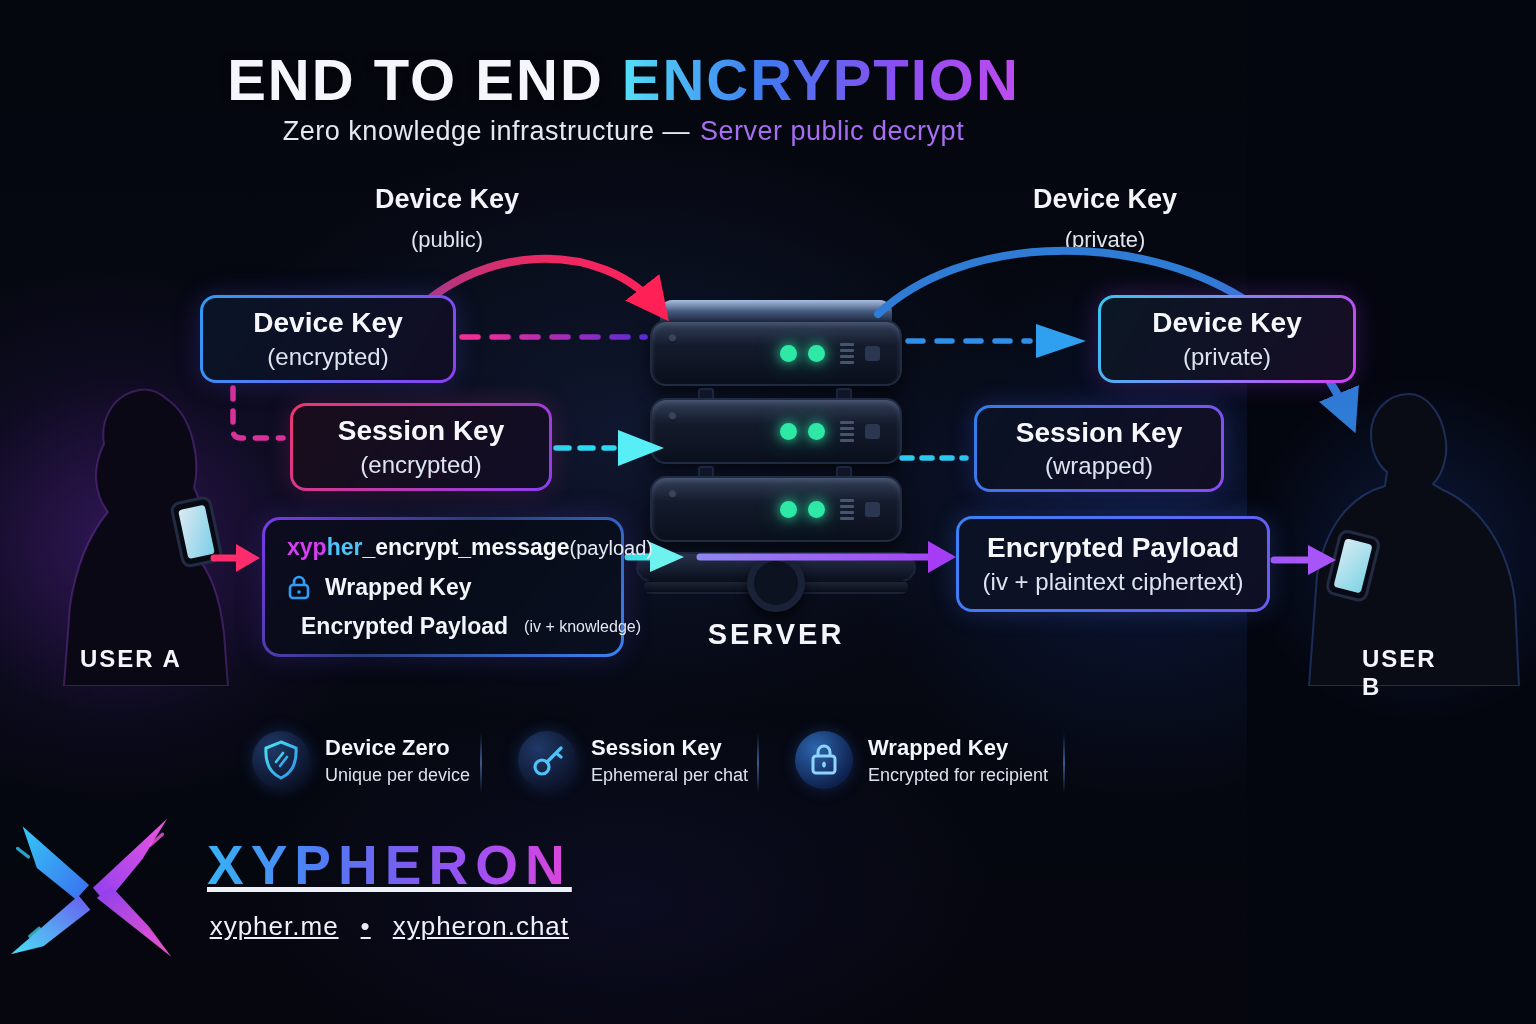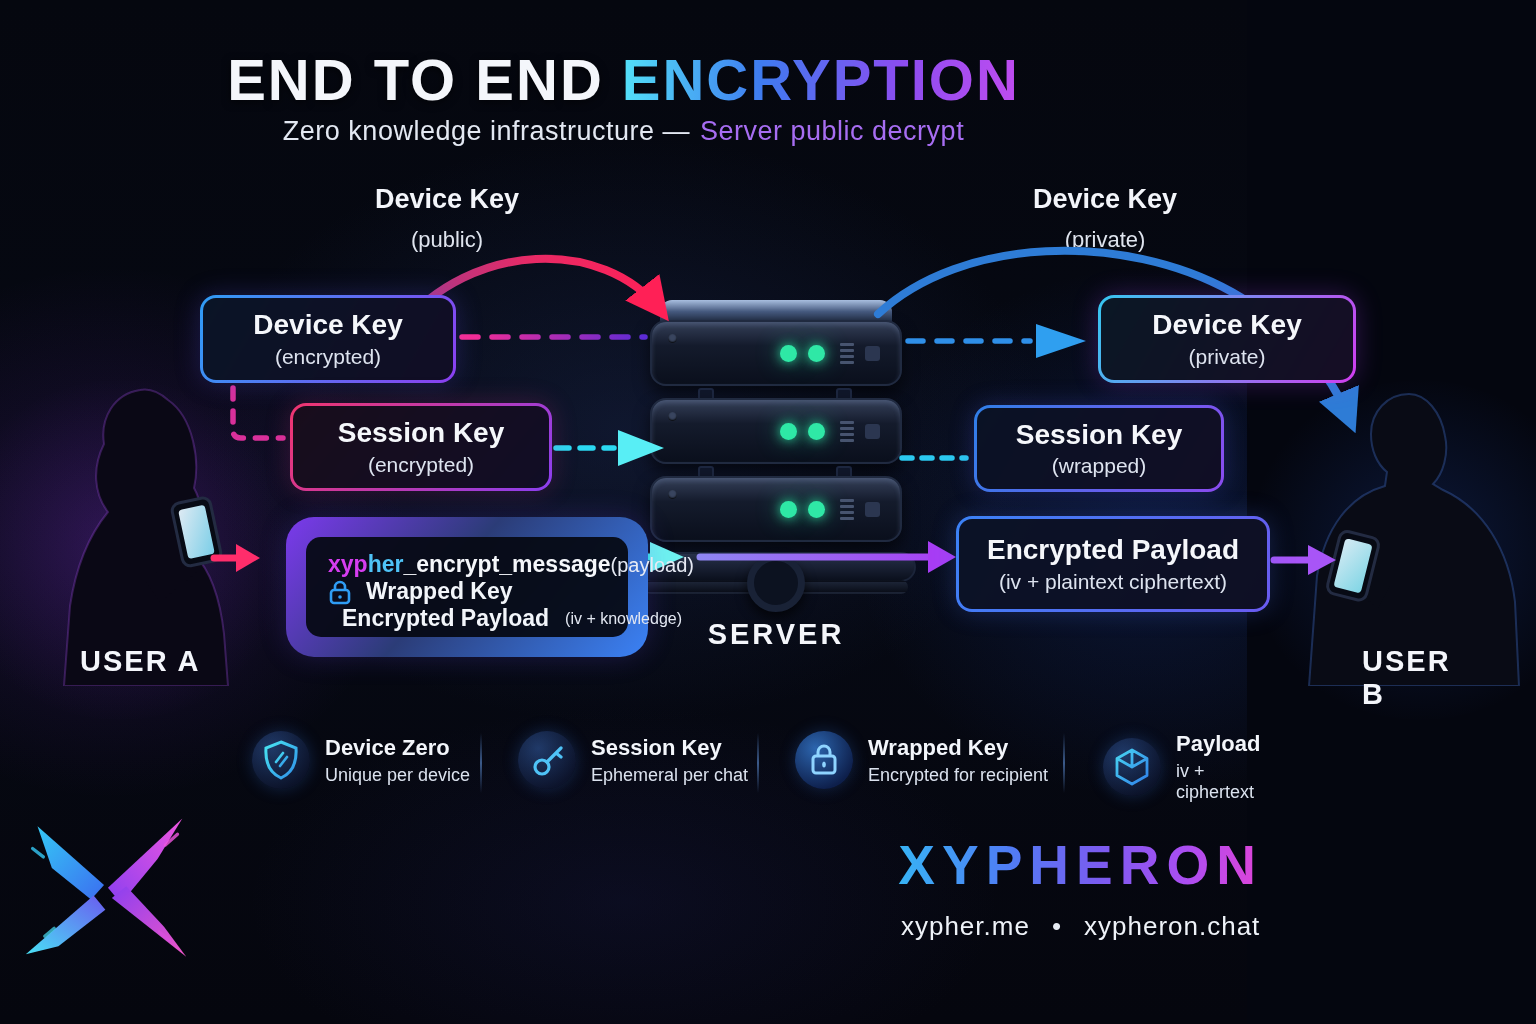--- a/index.html
+++ b/index.html
@@ -31,32 +31,32 @@
   .arc-label { position:absolute; width:280px; text-align:center; }
   .arc-label .l1 { font-size:27px; font-weight:bold; color:#f3f5fa; }
   .arc-label .l2 { font-size:22px; color:#dfe4ee; margin-top:12px; }
 
   
   .gbox { position:absolute; border-radius:16px; padding:3px; }
   .gbox .inner { width:100%; height:100%; border-radius:13px;
     background:rgba(7,10,21,.93); display:flex; flex-direction:column;
     align-items:center; justify-content:center; }
   .gbox .bt { font-size:28px; font-weight:bold; color:#f5f7fb; line-height:1.15; }
-  .gbox .bs { font-size:21px; color:#dde3ef; margin-top:3px; }
+  .gbox .bs { font-size:24px; color:#dde3ef; margin-top:3px; }
   .g-device-a { background:linear-gradient(120deg,#2f9df5,#8b3ff0); box-shadow:0 0 26px rgba(90,80,240,.25); }
   .g-session-a { background:linear-gradient(130deg,#f0356e,#8b3ff0); box-shadow:0 0 26px rgba(220,50,140,.22); }
   .g-device-b { background:linear-gradient(120deg,#35c8f0,#d13df0); box-shadow:0 0 26px rgba(160,60,240,.28); }
   .g-session-b { background:linear-gradient(120deg,#2f7fe8,#8b4bf0); box-shadow:0 0 24px rgba(80,90,240,.25); }
   .g-payload { background:linear-gradient(120deg,#3b82f6,#6a5bf0); box-shadow:0 0 24px rgba(70,110,240,.25); }
 
   
   .codebox { position:absolute; left:262px; top:517px; width:362px; height:140px;
-    border-radius:28px; padding:20px;
+    border-radius:18px; padding:3px;
     background:linear-gradient(130deg,#7c3aed,#2b3c77 45%,#3b82f6);
-    box-shadow:0 0 28px rgba(100,70,230,.22);margin-left:24px; }
+    box-shadow:0 0 28px rgba(100,70,230,.22); }
   .codebox .inner { width:100%; height:100%; border-radius:15px;
     background:rgba(6,9,20,.95); padding:14px 22px; display:flex;
     flex-direction:column; justify-content:space-between; }
   .fnline { font-size:23px; font-weight:bold; white-space:nowrap; }
   .fn-a { color:#d63df0; } .fn-b { color:#4fc3f7; } .fn-c { color:#f5f7fb; }
   .fn-d { color:#e6eaf4; font-weight:normal; font-size:20px; }
   .crow { display:flex; align-items:center; gap:14px; }
   .crow .cl { font-size:23px; font-weight:bold; color:#f2f5fa; white-space:nowrap; }
   .crow .cn { font-size:16px; color:#e2e7f1; margin-left:2px; white-space:nowrap; }
 
@@ -90,38 +90,38 @@
     width:58px; height:58px; border-radius:50%; background:#0c1220;
     border:7px solid #192236; box-shadow:0 6px 12px rgba(0,0,0,.65); }
   .server-label { position:absolute; left:626px; top:618px; width:300px;
     text-align:center; font-size:29px; font-weight:bold; letter-spacing:3px; color:#f4f6fb; }
   .badge { position:absolute; left:617px; top:662px; height:36px;
     display:inline-flex; align-items:center; gap:9px; padding:0 18px;
     border:1.5px solid #2e4f86; border-radius:20px; background:rgba(10,16,31,.78);
     font-size:21px; color:#ecf1f8; white-space:nowrap; }
 
   
-  .user-label { position:absolute; font-size:29px; font-weight:bold;
+  .user-label { position:absolute; font-size:24px; font-weight:bold;
     letter-spacing:2px; color:#f4f6fb; }
   .glow { position:absolute; border-radius:50%; pointer-events:none; }
 
   
   .legend-item { position:absolute; top:731px; display:flex; align-items:center; gap:15px; }
   .licon { width:58px; height:58px; border-radius:50%; flex:0 0 auto;
     background:radial-gradient(circle at 35% 30%, rgba(70,130,230,.40), rgba(15,25,55,.65) 75%);
     display:flex; align-items:center; justify-content:center;
     box-shadow:0 0 16px rgba(50,120,230,.25); }
   .ltext .lt { font-size:22px; font-weight:bold; color:#f3f6fb; }
   .ltext .ls { font-size:18px; color:#dbe2ee; margin-top:4px; }
   .lsep { position:absolute; top:733px; width:2px; height:60px;
     background:linear-gradient(180deg, transparent, #3b5a8a, transparent); }
 
   
-  .footer { position:absolute; left:16px; top:812px; width:100%;
-    display:flex; align-items:center; justify-content:space-between; gap:26px; }
+  .footer { position:absolute; left:1px; top:812px; width:100%;
+    display:flex; align-items:center; justify-content:flex-start; gap:26px;text-decoration:underline; }
   .brandcol { display:flex; flex-direction:column; align-items:center; }
   .brand { font-size:55px; font-weight:bold; letter-spacing:7px;
     background:linear-gradient(90deg,#37b3f5 0%,#4f7df5 30%,#7a5cf0 55%,#a94ef2 78%,#e044d8 100%);
     -webkit-background-clip:text; background-clip:text; color:transparent; }
   .links { margin-top:14px; font-size:26px; color:#eef2f8; letter-spacing:1px; }
   .links .dot { margin:0 22px; color:#e8ecf4; }
 </style>
 </head>
 <body>
 
@@ -372,37 +372,20 @@
         <ellipse cx="15" cy="21.5" rx="1.8" ry="3" fill="#8fd4ff"></ellipse>
       </svg>
     </span>
     <span class="ltext">
       <div class="lt">Wrapped Key</div>
       <div class="ls">Encrypted for recipient</div>
     </span>
   </div>
   <span class="lsep" style="left:1063px;"></span>
 
-  <div class="legend-item" style="left:1103px;">
-    <span class="licon">
-      <svg width="36" height="40" viewBox="0 0 36 40">
-        <defs>
-            <linearGradient id="lgCu" x1="0" y1="0" x2="1" y2="1">
-              <stop offset="0" stop-color="#49d6f2"></stop>
-              <stop offset="1" stop-color="#2f7fe8"></stop>
-            </linearGradient>
-          </defs>
-        <path d="M18,3 L33,11.5 V28.5 L18,37 L3,28.5 V11.5 Z M18,3 V20 M3,11.5 L18,20 L33,11.5" fill="none" stroke="url(#lgCu)" stroke-width="2.8" stroke-linejoin="round"></path>
-      </svg>
-    </span>
-    <span class="ltext">
-      <div class="lt">Payload</div>
-      <div class="ls">iv + ciphertext</div>
-    </span>
-  </div>
 
   <div class="footer">
     <svg width="180" height="150" viewBox="0 0 270 230">
       <defs>
         <linearGradient id="xc1" x1="0" y1="0" x2="1" y2="1">
             <stop offset="0" stop-color="#35c8f5"></stop>
             <stop offset="1" stop-color="#3b6ef0"></stop>
           </linearGradient>
         <linearGradient id="xc2" x1="0" y1="1" x2="1" y2="0">
             <stop offset="0" stop-color="#49e0f5"></stop>

